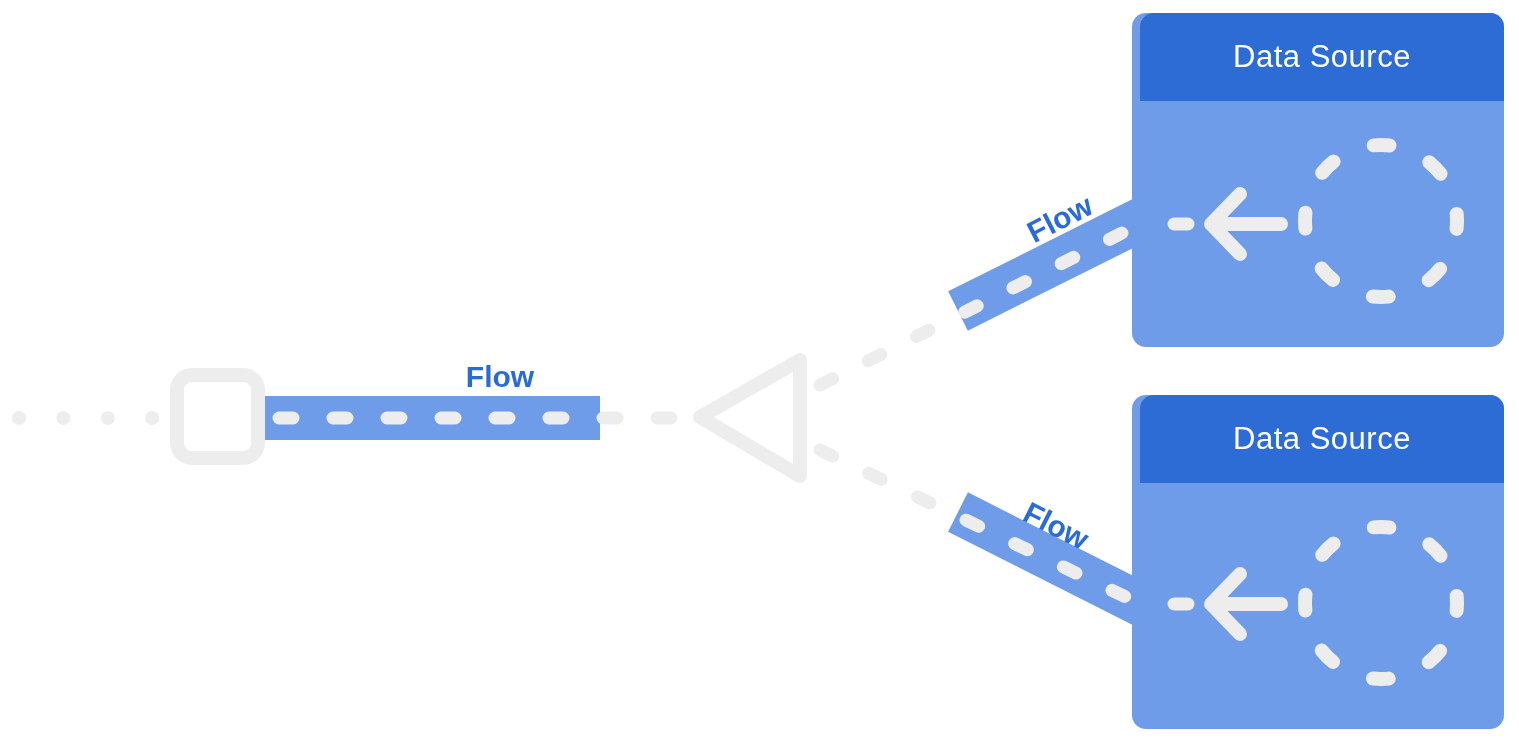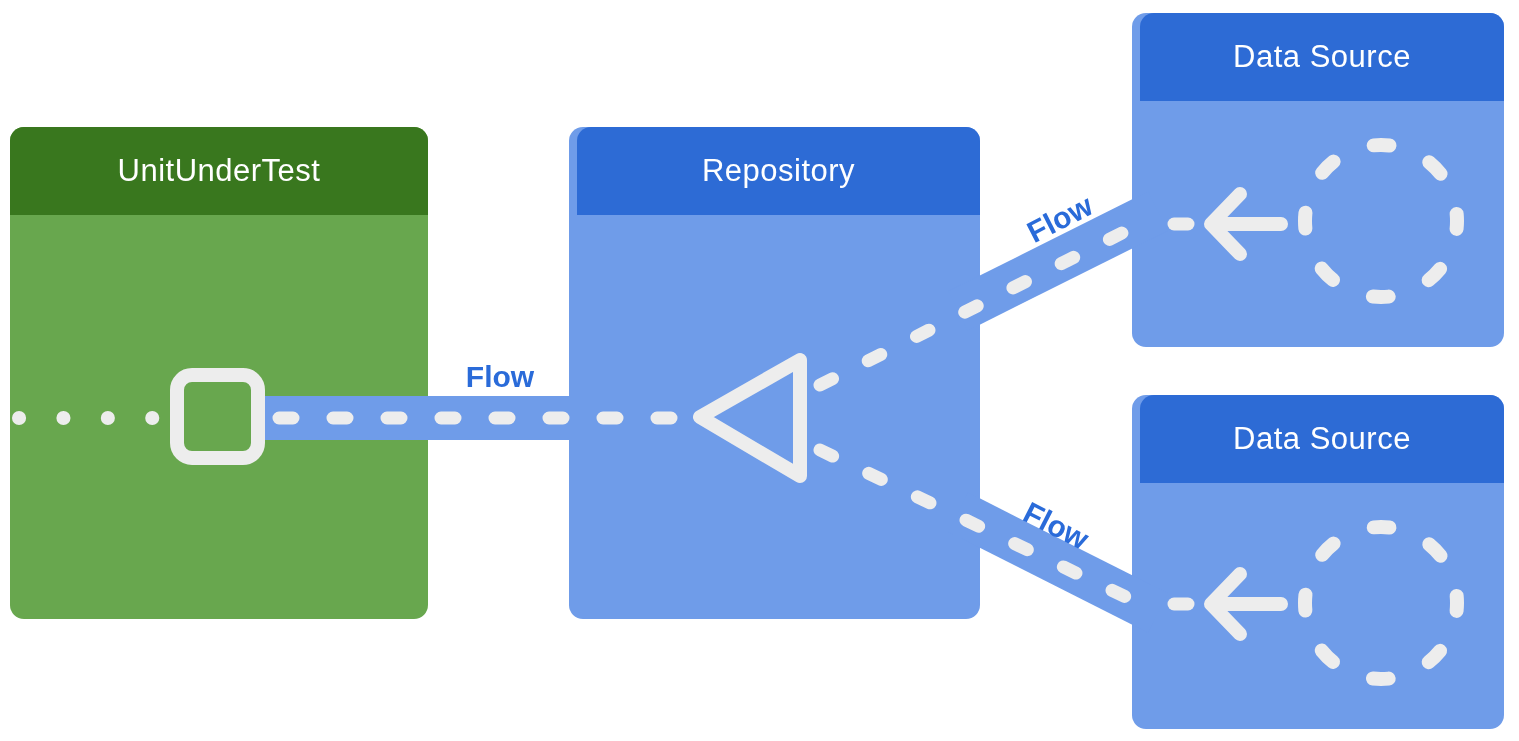--- a/index.html
+++ b/index.html
@@ -100,31 +100,21 @@
     transform: translate(-50%, -50%);
   }
   .flow-label.rot-up   { transform: translate(-50%, -50%) rotate(-27deg); }
   .flow-label.rot-down { transform: translate(-50%, -50%) rotate(27deg); }
 </style>
 </head>
 <body>
 
 <div id="stage">
 
-  <div class="box green" style="left:10px; top:127px; width:418px; height:492px;">
-    <div class="box-header">
-      <span class="box-title">UnitUnderTest</span>
-    </div>
-  </div>
 
-  <div class="box blue" style="left:569px; top:127px; width:411px; height:492px;">
-    <div class="box-header">
-      <span class="box-title">Repository</span>
-    </div>
-  </div>
 
   <div class="box blue" style="left:1132px; top:13px; width:372px; height:334px;">
     <div class="box-header">
       <span class="box-title">Data Source</span>
     </div>
   </div>
 
   <div class="box blue" style="left:1132px; top:395px; width:372px; height:334px;">
     <div class="box-header">
       <span class="box-title">Data Source</span>

